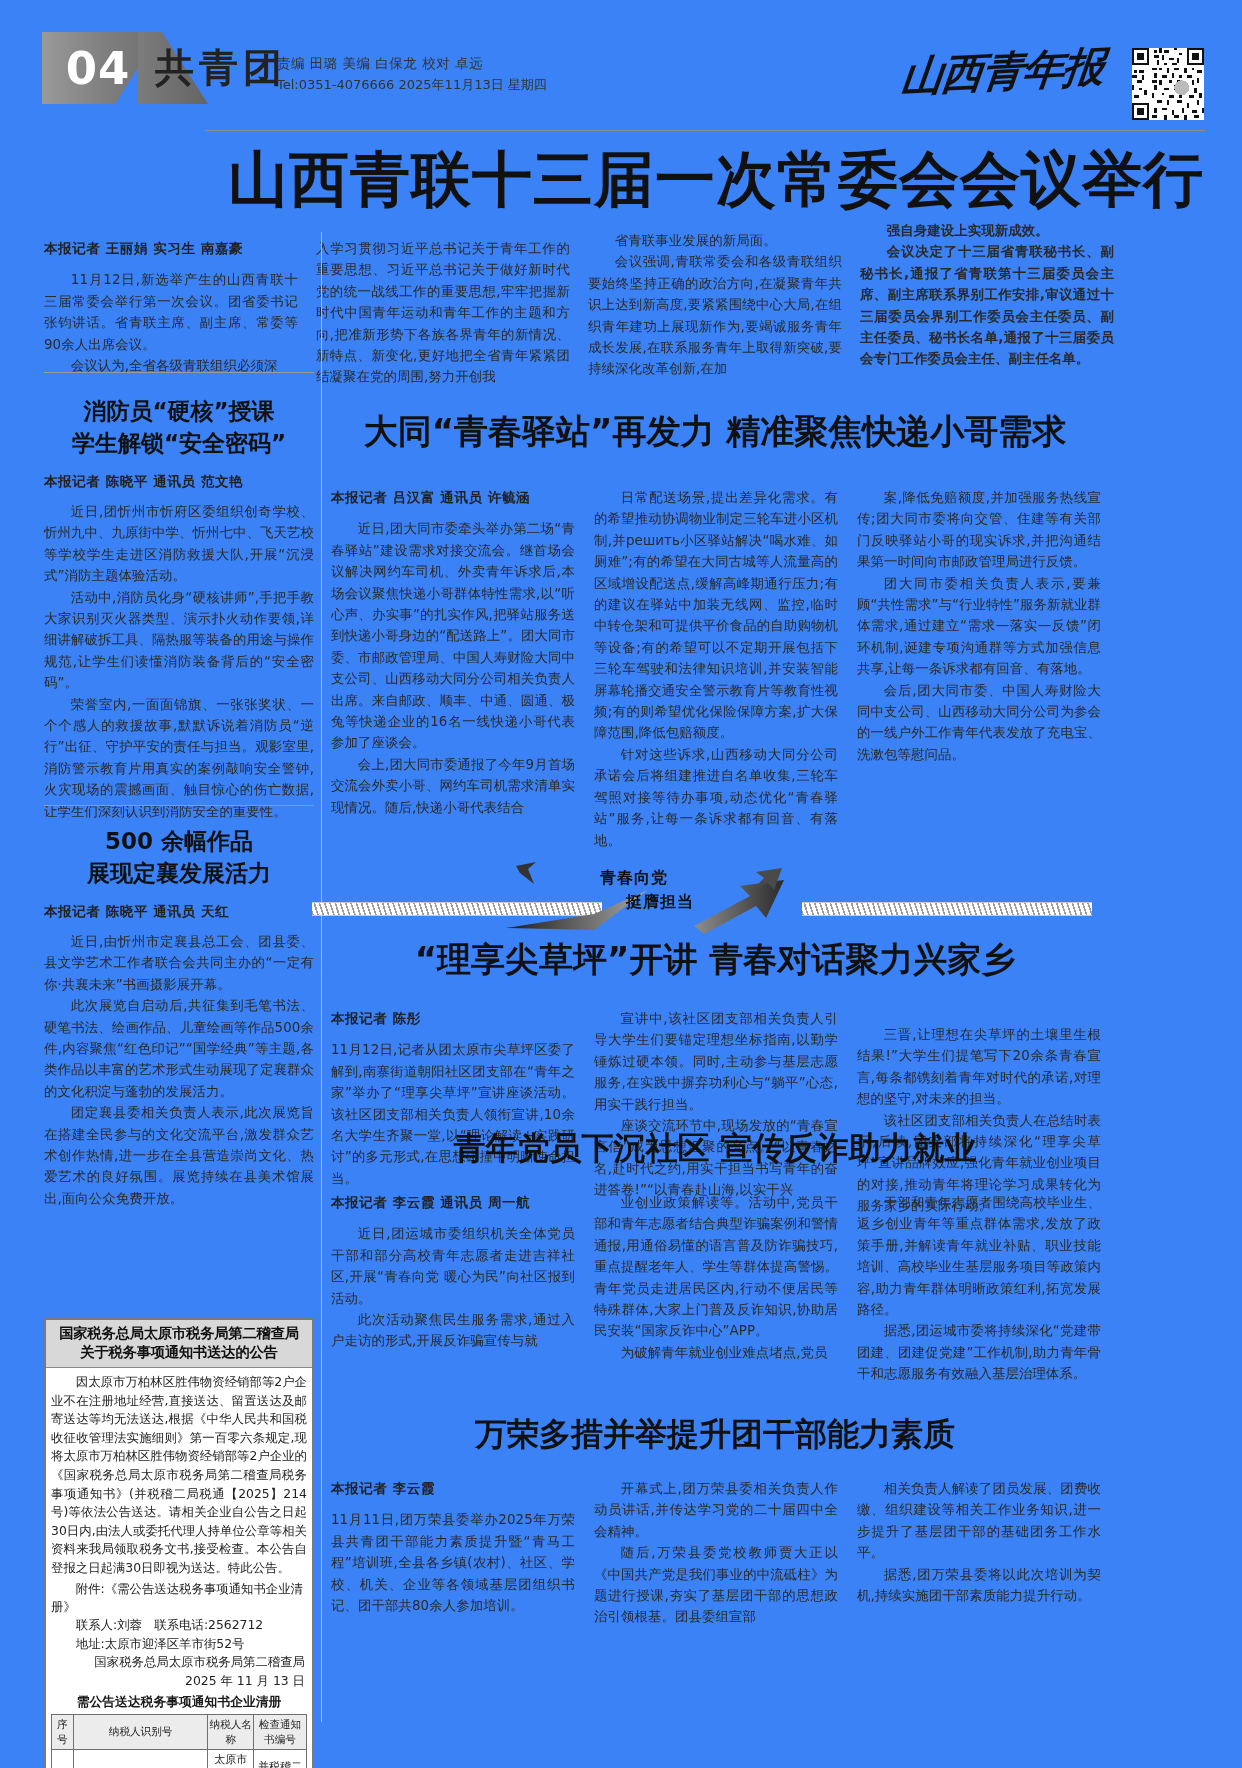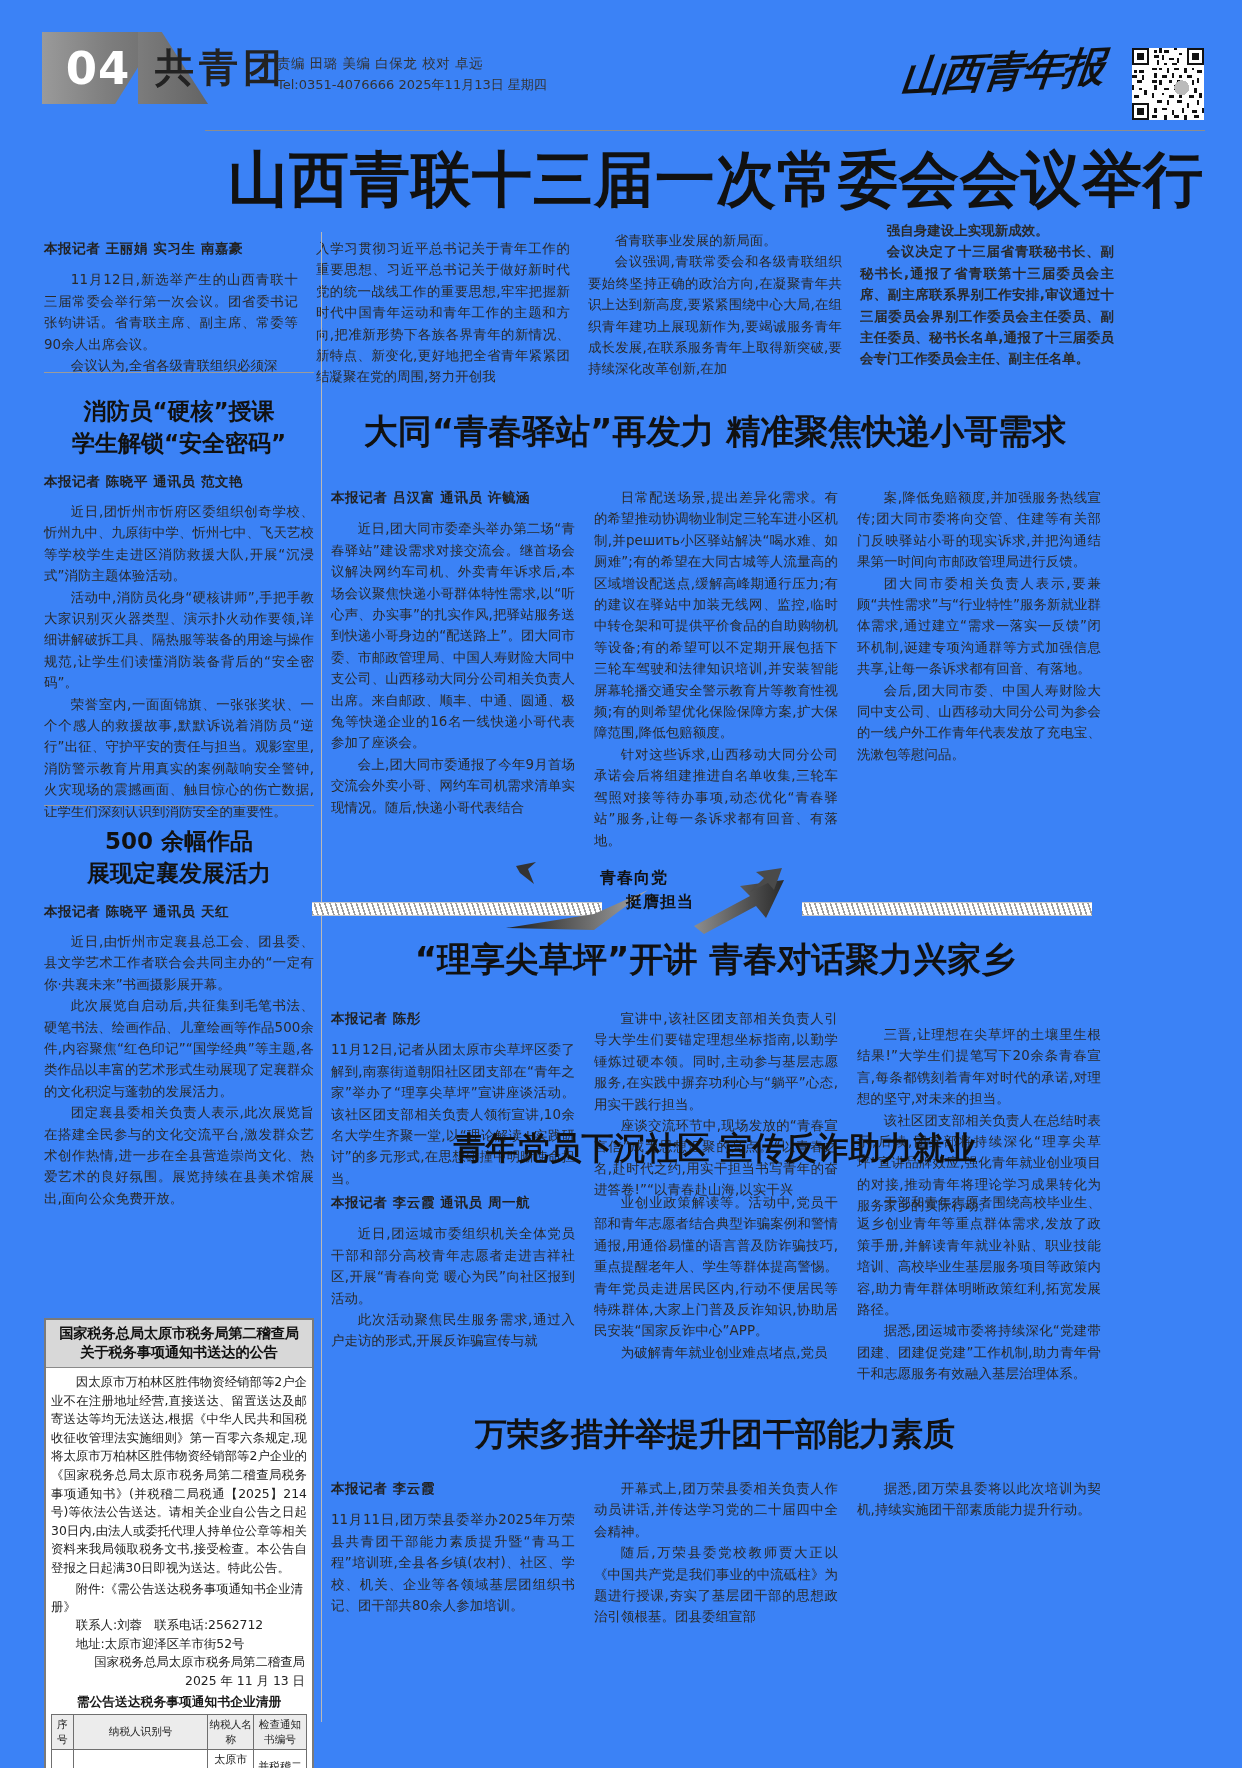--- a/index.html
+++ b/index.html
@@ -393,17 +393,18 @@
     <div class="ptext">11月11日,团万荣县委举办2025年万荣县共青团干部能力素质提升暨“青马工程”培训班,全县各乡镇(农村)、社区、学校、机关、企业等各领域基层团组织书记、团干部共80余人参加培训。</div>
   </div>
   <div class="col" style="left:594px;top:1478px;width:244px;">
     <div class="ptext">
         <p>开幕式上,团万荣县委相关负责人作动员讲话,并传达学习党的二十届四中全会精神。</p>
         <p>随后,万荣县委党校教师贾大正以《中国共产党是我们事业的中流砥柱》为题进行授课,夯实了基层团干部的思想政治引领根基。团县委组宣部</p>
       </div>
   </div>
   <div class="col" style="left:857px;top:1478px;width:244px;">
     <div class="ptext">
+        <p>相关负责人解读了团员发展、团费收缴、组织建设等相关工作业务知识,进一步提升了基层团干部的基础团务工作水平。</p>
         <p>据悉,团万荣县委将以此次培训为契机,持续实施团干部素质能力提升行动。</p>
       </div>
   </div>
 
 </div>
 
 </body></html>

